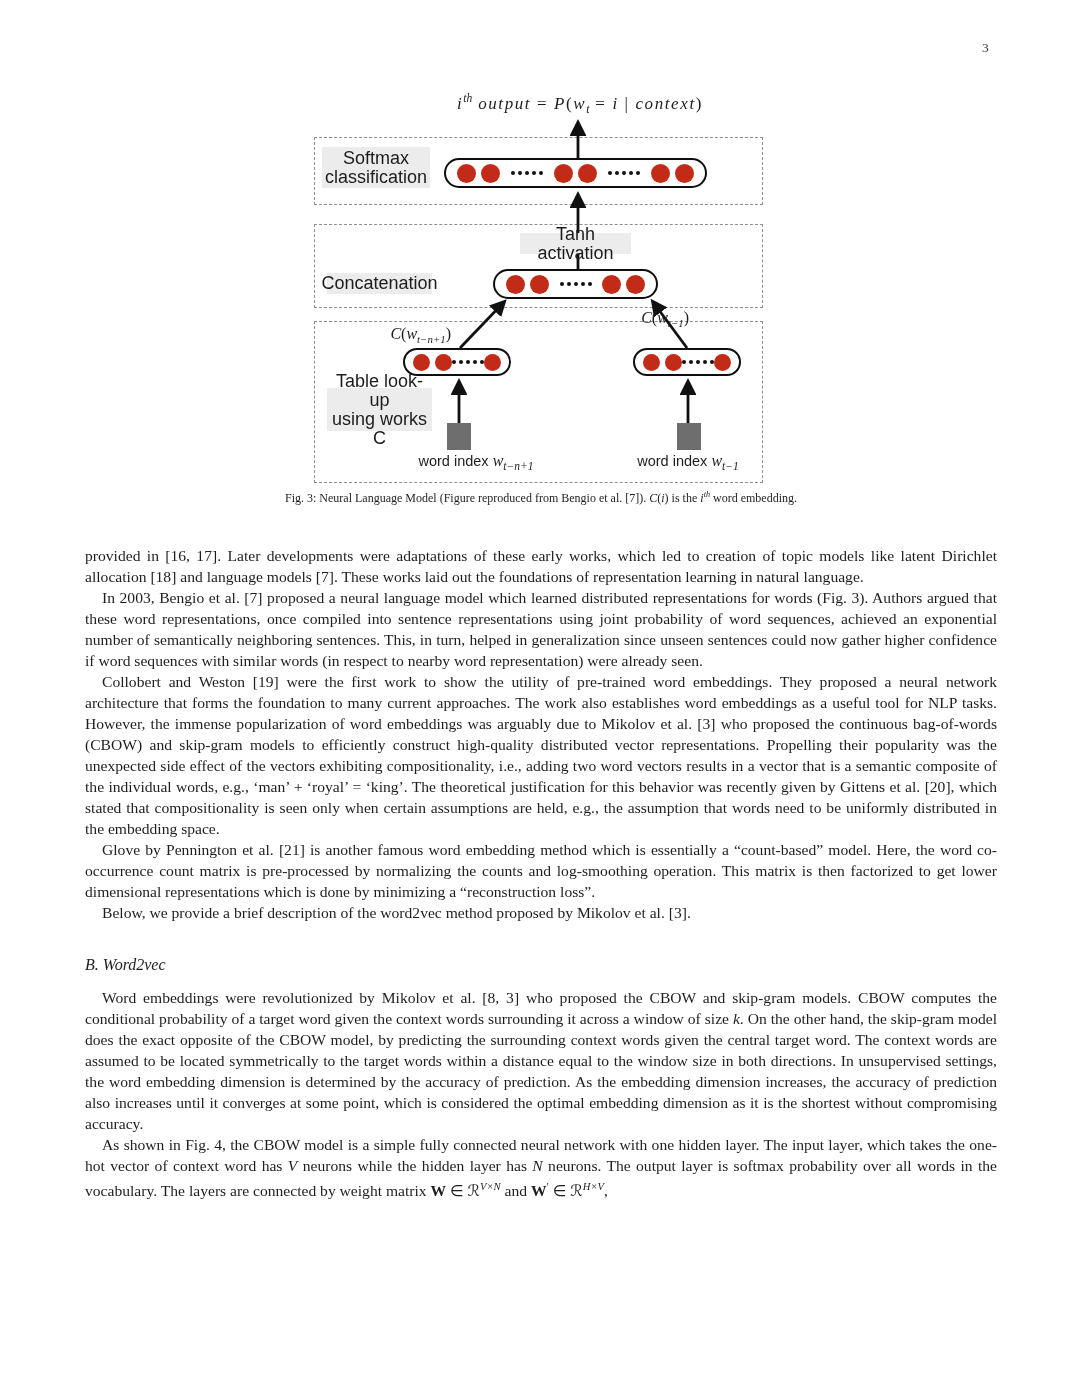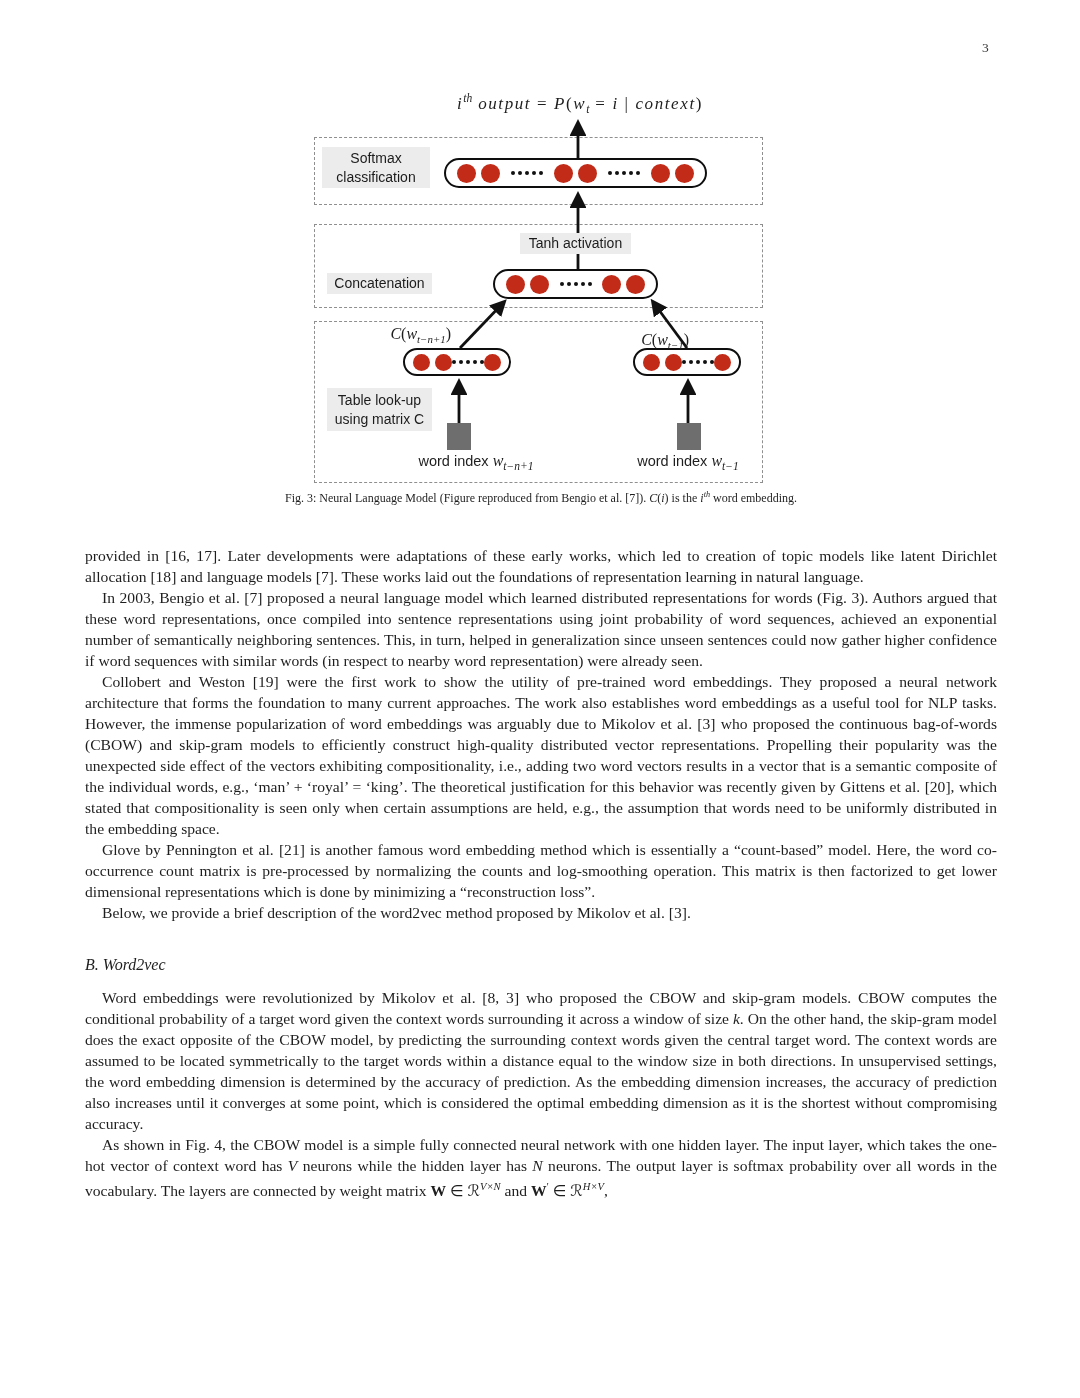--- a/index.html
+++ b/index.html
@@ -29,21 +29,21 @@
   .box-softmax { left: 314px; top: 137px; width: 449px; height: 68px; }
   .box-hidden  { left: 314px; top: 224px; width: 449px; height: 84px; }
   .box-lookup  { left: 314px; top: 321px; width: 449px; height: 162px; }
 
   .arrow-layer { position: absolute; left: 0; top: 0; z-index: 1; }
 
   .fig-label {
     position: absolute;
     background: var(--label-bg, #ececec);
     font-family: "Liberation Sans", sans-serif;
-    font-size: 14px; line-height: 19px;
+    font-size: 18px; line-height: 19px;
     color: #1c1c1c;
     display: flex; align-items: center; justify-content: center;
     text-align: center; white-space: pre-line;
     z-index: 2;
   }
   .label-softmax { left: 322px; top: 147px; width: 108px; height: 41px; }
   .label-tanh    { left: 520px; top: 233px; width: 111px; height: 21px; }
   .label-concat  { left: 327px; top: 273px; width: 105px; height: 21px; text-align: right; }
   .label-lookup  { left: 327px; top: 388px; width: 105px; height: 43px; }
 
@@ -69,21 +69,21 @@
   }
   .neuron-row.small .neuron { width: 17px; height: 17px; }
   .dotgroup { display: flex; gap: 3px; align-items: center; }
   .dot { width: 4px; height: 4px; border-radius: 50%; background: #111; }
 
   .math-label {
     position: absolute; text-align: right;
     font-size: 16px; z-index: 2;
   }
   .c-left  { left: 346px; top: 325px; width: 105px; }
-  .c-right { left: 584px; top: 331px; width: 105px; }
+  .c-right { left: 584px; top: 309px; width: 105px; }
 
   .word-square {
     position: absolute; width: 24px; height: 27px;
     background: var(--square-color, #6e6e6e);
     z-index: 2;
   }
   .square-left  { left: 447px; top: 423px; }
   .square-right { left: 677px; top: 423px; }
 
   .word-index-label {
@@ -155,21 +155,21 @@
     <line x1="688" y1="423" x2="688" y2="382" stroke="#111" stroke-width="2.8" marker-end="url(#ah)"></line>
   </svg>
 
   <div class="formula"><span class="s-i">i</span><span class="s-supi">th</span><span class="s-i"> output</span><span class="s-n"> = </span><span class="s-i">P</span><span class="s-n">(</span><span class="s-i">w</span><span class="s-subi">t</span><span class="s-n"> = </span><span class="s-i">i</span><span class="s-n"> | </span><span class="s-i">context</span><span class="s-n">)</span></div>
 
   <div class="fig-label label-softmax">Softmax
 classification</div>
   <div class="fig-label label-tanh">Tanh activation</div>
   <div class="fig-label label-concat">Concatenation</div>
   <div class="fig-label label-lookup">Table look-up
-using matrix C</div>
+using works C</div>
 
   <div class="neuron-row row-softmax">
       <span class="neuron-group">
         <span class="neuron"></span>
         <span class="neuron"></span>
       </span>
       <span class="dotgroup">
         <span class="dot"></span>
         <span class="dot"></span>
         <span class="dot"></span>

